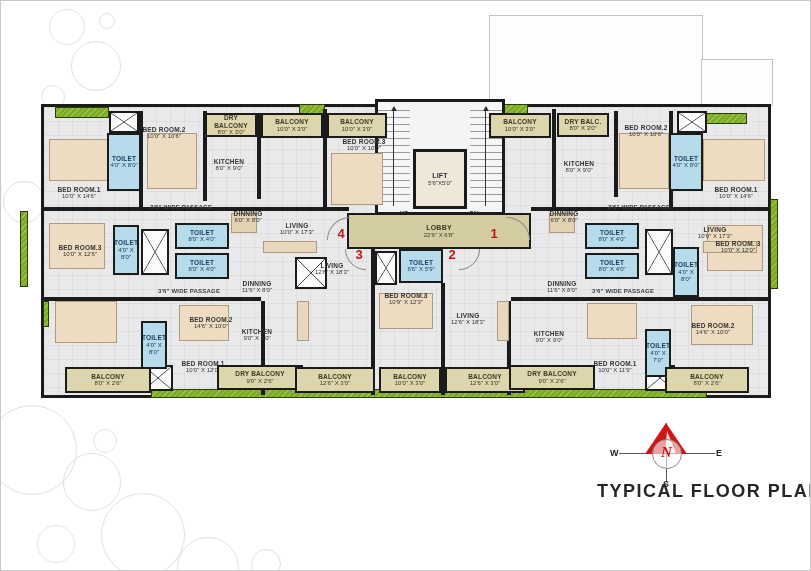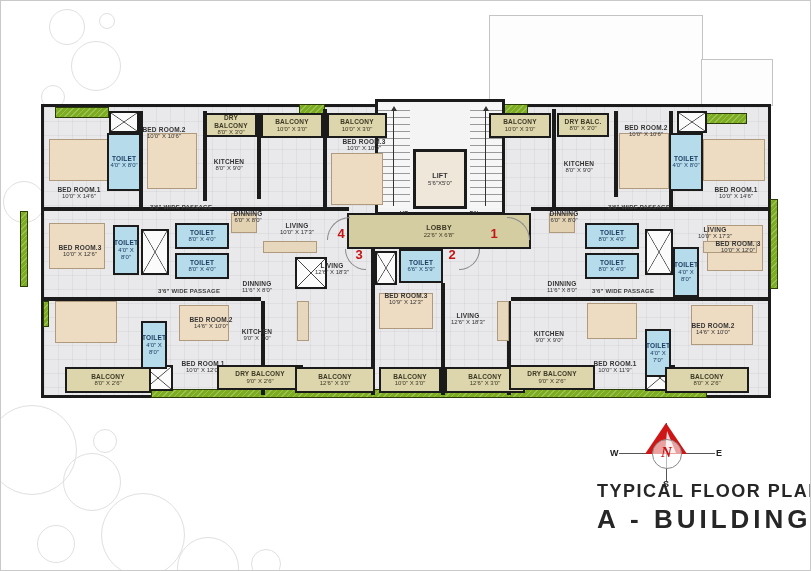--- a/index.html
+++ b/index.html
@@ -395,16 +395,15 @@
     <div class="needle-hl"></div>
     <div class="ring"></div>
     <div class="pt n">N</div>
     <div class="pt s">S</div>
     <div class="pt e">E</div>
     <div class="pt w">W</div>
   </div>
 
   <div class="titleblock">
     <div class="t1">TYPICAL FLOOR PLAN</div>
-    <div class="t2">A - BUILDING</div>
   </div>
 
 </div>
 
 </body></html>

